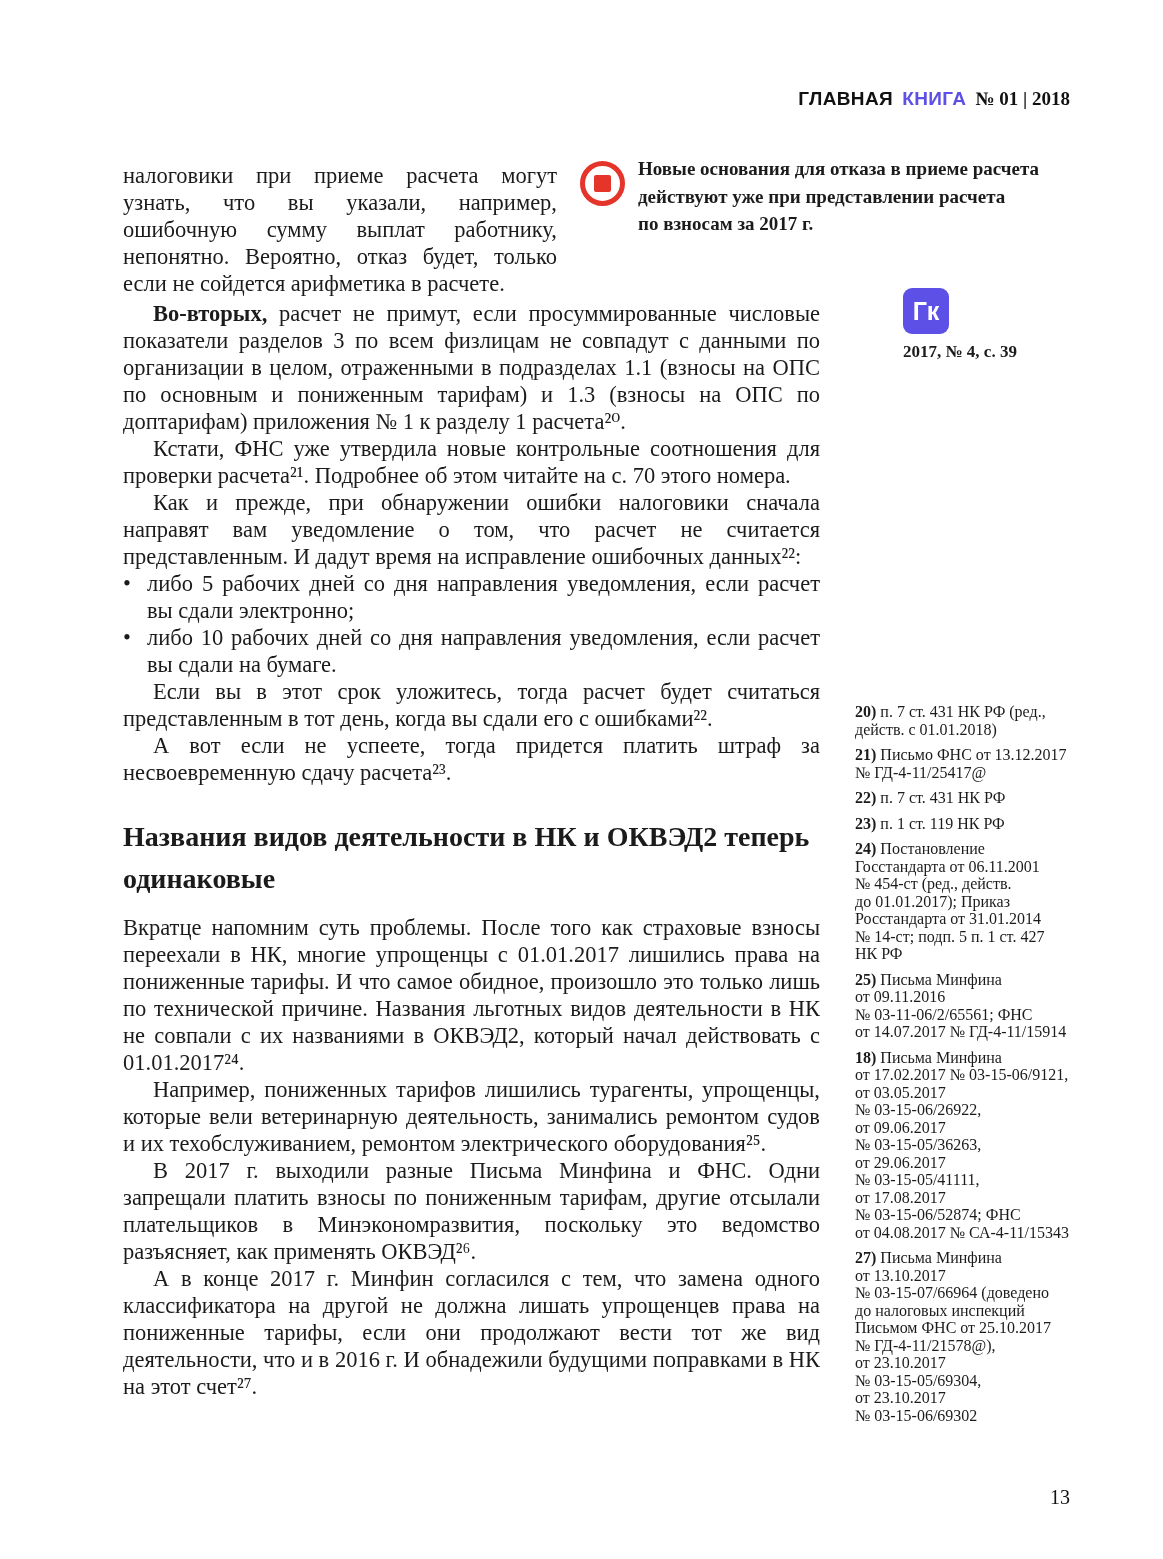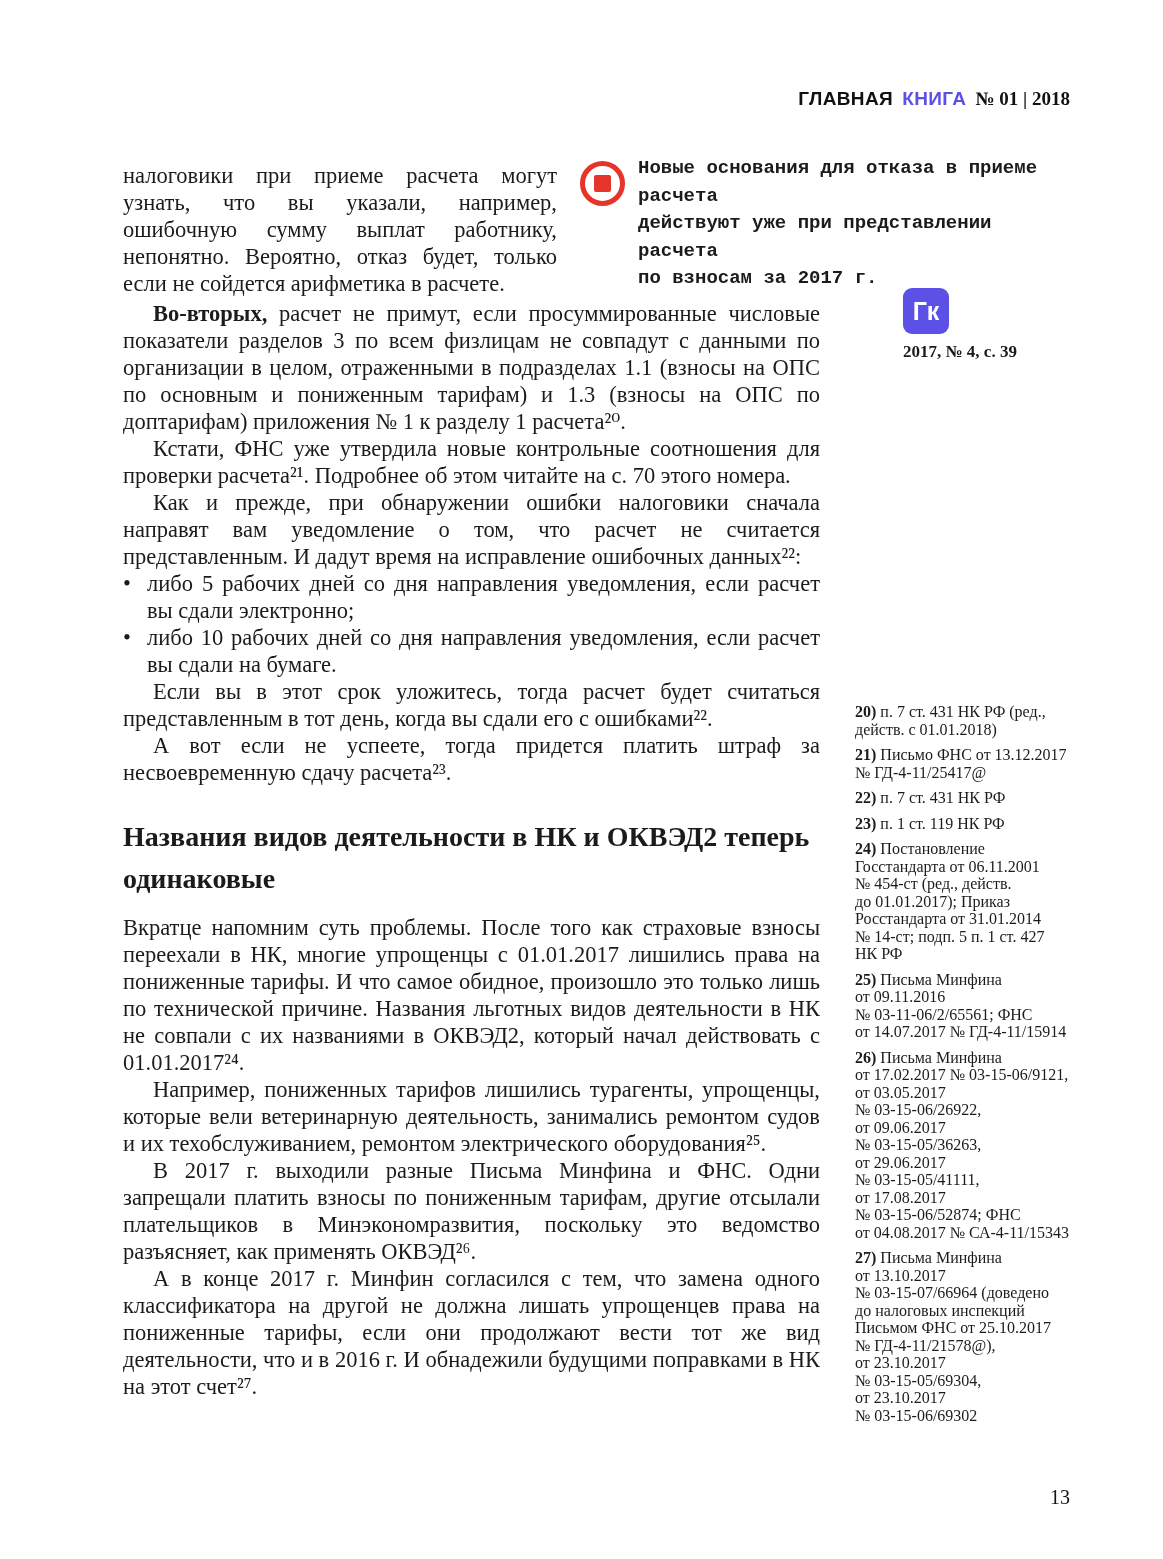--- a/index.html
+++ b/index.html
@@ -34,21 +34,21 @@
   .attention { position:absolute; left:580px; top:155px; width:492px; }
   .attention-icon {
     position:absolute; left:0; top:6px;
     width:45px; height:45px; box-sizing:border-box;
     border:5px solid #e5342a; border-radius:50%;
     display:flex; align-items:center; justify-content:center;
   }
   .attention-icon .sq { width:17px; height:17px; background:#e5342a; border-radius:2px; }
   .attention-content { margin-left:58px; }
   .attention-title { font-size:23px; font-weight:bold; margin:4px 0 9px; }
-  .attention-body { font-size:19px; font-weight:bold; line-height:27.5px; white-space:pre-line;font-family:Liberation Mono, monospace; }
+  .attention-body { font-size:19px; font-weight:bold; line-height:27.5px; white-space:pre-line; }
 
   
   .main-col {
     position:absolute; left:123px; top:300px; width:697px;
     font-size:22.5px; line-height:27px; text-align:justify;
     hyphens:auto;
   }
   .main-col p { margin:0; text-indent:30px; }
   .main-col p.no-indent { text-indent:0; }
   .bullet { display:flex; }
@@ -143,21 +143,21 @@
 Госстандарта от 06.11.2001
 № 454-ст (ред., действ.
 до 01.01.2017); Приказ
 Росстандарта от 31.01.2014
 № 14-ст; подп. 5 п. 1 ст. 427
 НК РФ</span></div>
     <div class="footnote"><span class="footnote-num">25)</span> <span class="footnote-text">Письма Минфина
 от 09.11.2016
 № 03-11-06/2/65561; ФНС
 от 14.07.2017 № ГД-4-11/15914</span></div>
-    <div class="footnote"><span class="footnote-num">26)</span> <span class="footnote-text">Письма Минфина
+    <div class="footnote"><span class="footnote-num">18)</span> <span class="footnote-text">Письма Минфина
 от 17.02.2017 № 03-15-06/9121,
 от 03.05.2017
 № 03-15-06/26922,
 от 09.06.2017
 № 03-15-05/36263,
 от 29.06.2017
 № 03-15-05/41111,
 от 17.08.2017
 № 03-15-06/52874; ФНС
 от 04.08.2017 № СА-4-11/15343</span></div>

